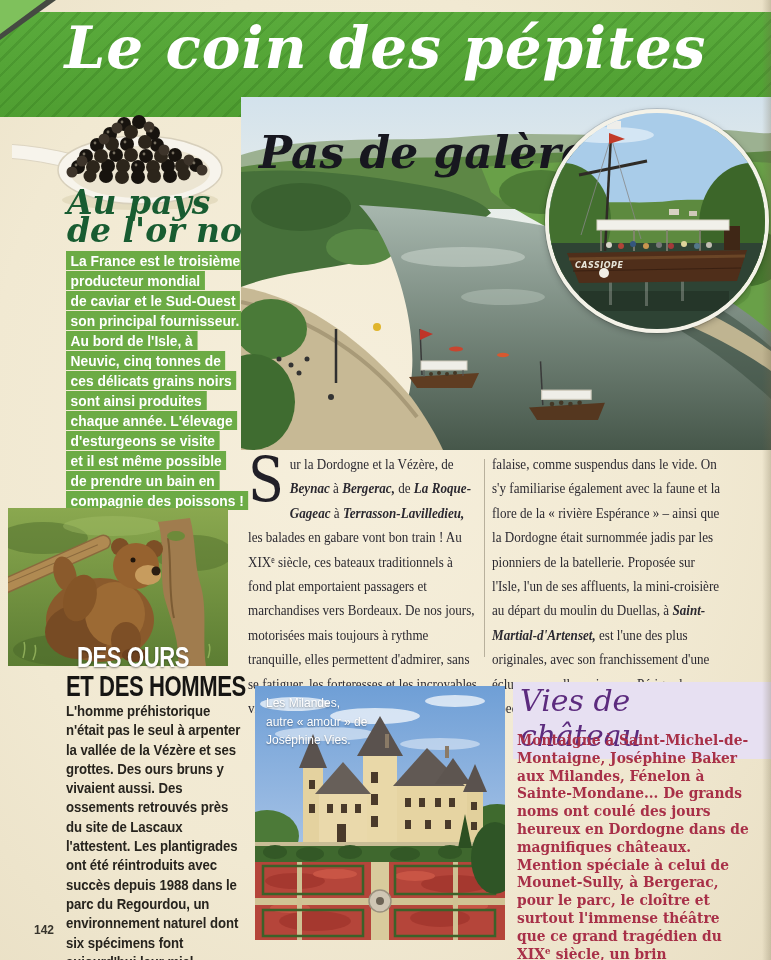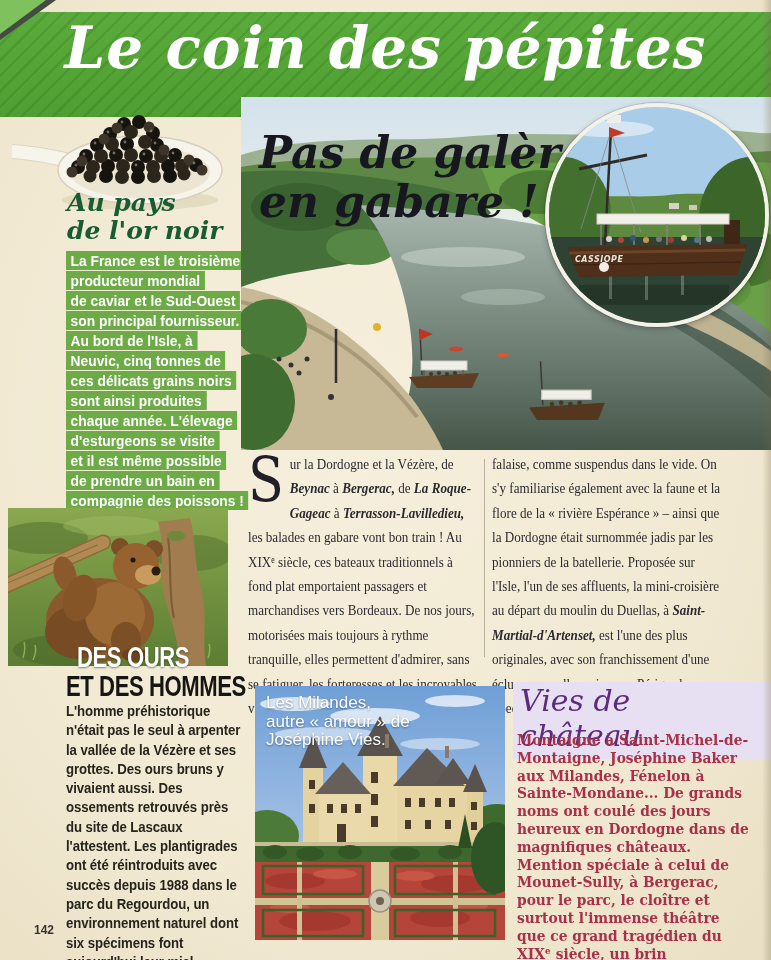--- a/index.html
+++ b/index.html
@@ -18,59 +18,59 @@
         font-size:58px;color:#ffffff;letter-spacing:1px;}
   .corner-dark{position:absolute;left:0;top:0;width:0;height:0;
         border-top:40px solid #454a42;border-right:56px solid transparent;}
   .corner-fold{position:absolute;left:0;top:0;width:0;height:0;
         border-top:34px solid #7fc15c;border-right:46px solid transparent;}
 
   
   .caviar-photo{position:absolute;left:12px;top:98px;width:238px;height:116px;}
   .caviar-heading{position:absolute;left:67px;top:189px;
         font-family:"DejaVu Serif",serif;font-style:italic;font-weight:bold;
-        font-size:25px;line-height:28px;color:#185c31;}
+        font-size:33px;line-height:28px;color:#185c31;}
   .hl-wrap{position:absolute;left:66px;top:251px;transform:scaleX(.92);transform-origin:0 0;}
   .hl-line{display:table;background:#6cab45;color:#fff;font-weight:bold;
         font-size:15px;line-height:16px;padding:1.5px 5px;margin-bottom:1px;white-space:nowrap;}
 
   
   .bear-photo{position:absolute;left:8px;top:508px;width:220px;height:158px;}
   .ours-h{font-weight:bold;font-size:26px;letter-spacing:-.5px;white-space:nowrap;
         transform:scale(.85,1.12);transform-origin:0 0;}
   .ours-h1{position:absolute;left:77px;top:640px;color:#fff;text-shadow:0 1px 2px rgba(0,0,0,.45);z-index:3;}
   .ours-h2{position:absolute;left:66px;top:669px;color:#161513;}
   .ours-body{position:absolute;left:66px;top:701px;width:202px;transform:scaleX(.88);transform-origin:0 0;
         font-size:15px;line-height:19.3px;font-weight:bold;color:#27241e;letter-spacing:-.1px;}
   .pagenum{position:absolute;left:34px;top:923px;font-weight:bold;font-size:12px;color:#37342c;}
 
   
   .river-photo{position:absolute;left:241px;top:97px;width:530px;height:353px;}
   .headline{position:absolute;left:259px;top:128px;z-index:2;
         font-family:"DejaVu Serif",serif;font-style:italic;font-weight:bold;
         font-size:44px;line-height:49px;color:#17171f;}
-  .inset{position:absolute;left:545px;top:103px;width:224px;height:224px;box-sizing:border-box;
+  .inset{position:absolute;left:545px;top:109px;width:224px;height:224px;box-sizing:border-box;
         border:4px solid #f4f2e8;border-radius:50%;overflow:hidden;z-index:2;
         box-shadow:0 0 0 1px rgba(0,0,0,.12), 0 2px 6px rgba(0,0,0,.25);text-align:right;}
 
   
   .article-col{position:absolute;top:452px;width:272px;transform:scaleX(.845);transform-origin:0 0;
         font-family:"Liberation Serif",serif;font-size:15.5px;line-height:24.4px;
         color:#2b2930;text-align:left;}
   .col1{left:248px;}
   .col2{left:492px;}
   .colrule{position:absolute;left:484px;top:459px;width:1px;height:198px;background:#b8b09c;}
   .dropcap{float:left;font-family:"DejaVu Serif",serif;font-size:62px;line-height:49px;
         padding:3px 7px 0 0;color:#211f27;}
   .seg.b{font-weight:bold;font-style:italic;}
 
   
   .chateau-photo{position:absolute;left:255px;top:686px;width:250px;height:254px;}
   .chateau-cap{position:absolute;left:266px;top:694px;z-index:2;color:#fff;
-        font-size:17px;line-height:18.5px;text-shadow:0 1px 2px rgba(0,0,0,.4);}
+        font-size:12px;line-height:18.5px;text-shadow:0 1px 2px rgba(0,0,0,.4);}
   .vies-h{position:absolute;left:513px;top:682px;background:#e7e0f2;padding:1px 14px 6px 7px;
         font-family:"DejaVu Serif",serif;font-style:italic;font-weight:normal;
         font-size:30px;color:#5c2b7e;}
   .vies-body{position:absolute;left:517px;top:731px;width:262px;transform:scaleX(.89);transform-origin:0 0;
         font-family:"DejaVu Serif",serif;font-weight:bold;
         font-size:15.5px;line-height:17.8px;color:#a83048;}
 </style>
 </head>
 <body>
 
@@ -284,21 +284,20 @@
           <circle cx="44" cy="12" r="2"></circle>
         </g>
     </g>
     <ellipse cx="215" cy="252" rx="7" ry="2.5" fill="#c8452f"></ellipse>
     <ellipse cx="262" cy="258" rx="6" ry="2.2" fill="#d8582f"></ellipse>
     <circle cx="136" cy="230" r="4" fill="#e0b52c"></circle>
   </svg>
 
   <div class="headline">
     <div>Pas de galère</div>
-    <div>en gabare !</div>
   </div>
 
   <div class="inset">
     <svg viewBox="0 0 216 216" width="216" height="216">
       <rect width="216" height="132" fill="#a9cce9"></rect>
       <ellipse cx="60" cy="22" rx="45" ry="8" fill="#fff" opacity=".5"></ellipse>
       <path d="M0,95 C40,85 90,92 120,88 C160,84 190,92 216,88 L216,132 L0,132 Z" fill="#5d8a3f"></path>
       <ellipse cx="14" cy="108" rx="48" ry="58" fill="#43702f"></ellipse>
       <ellipse cx="202" cy="112" rx="52" ry="62" fill="#3c6629"></ellipse>
       <rect x="120" y="96" width="10" height="6" fill="#d8d2c2"></rect>

